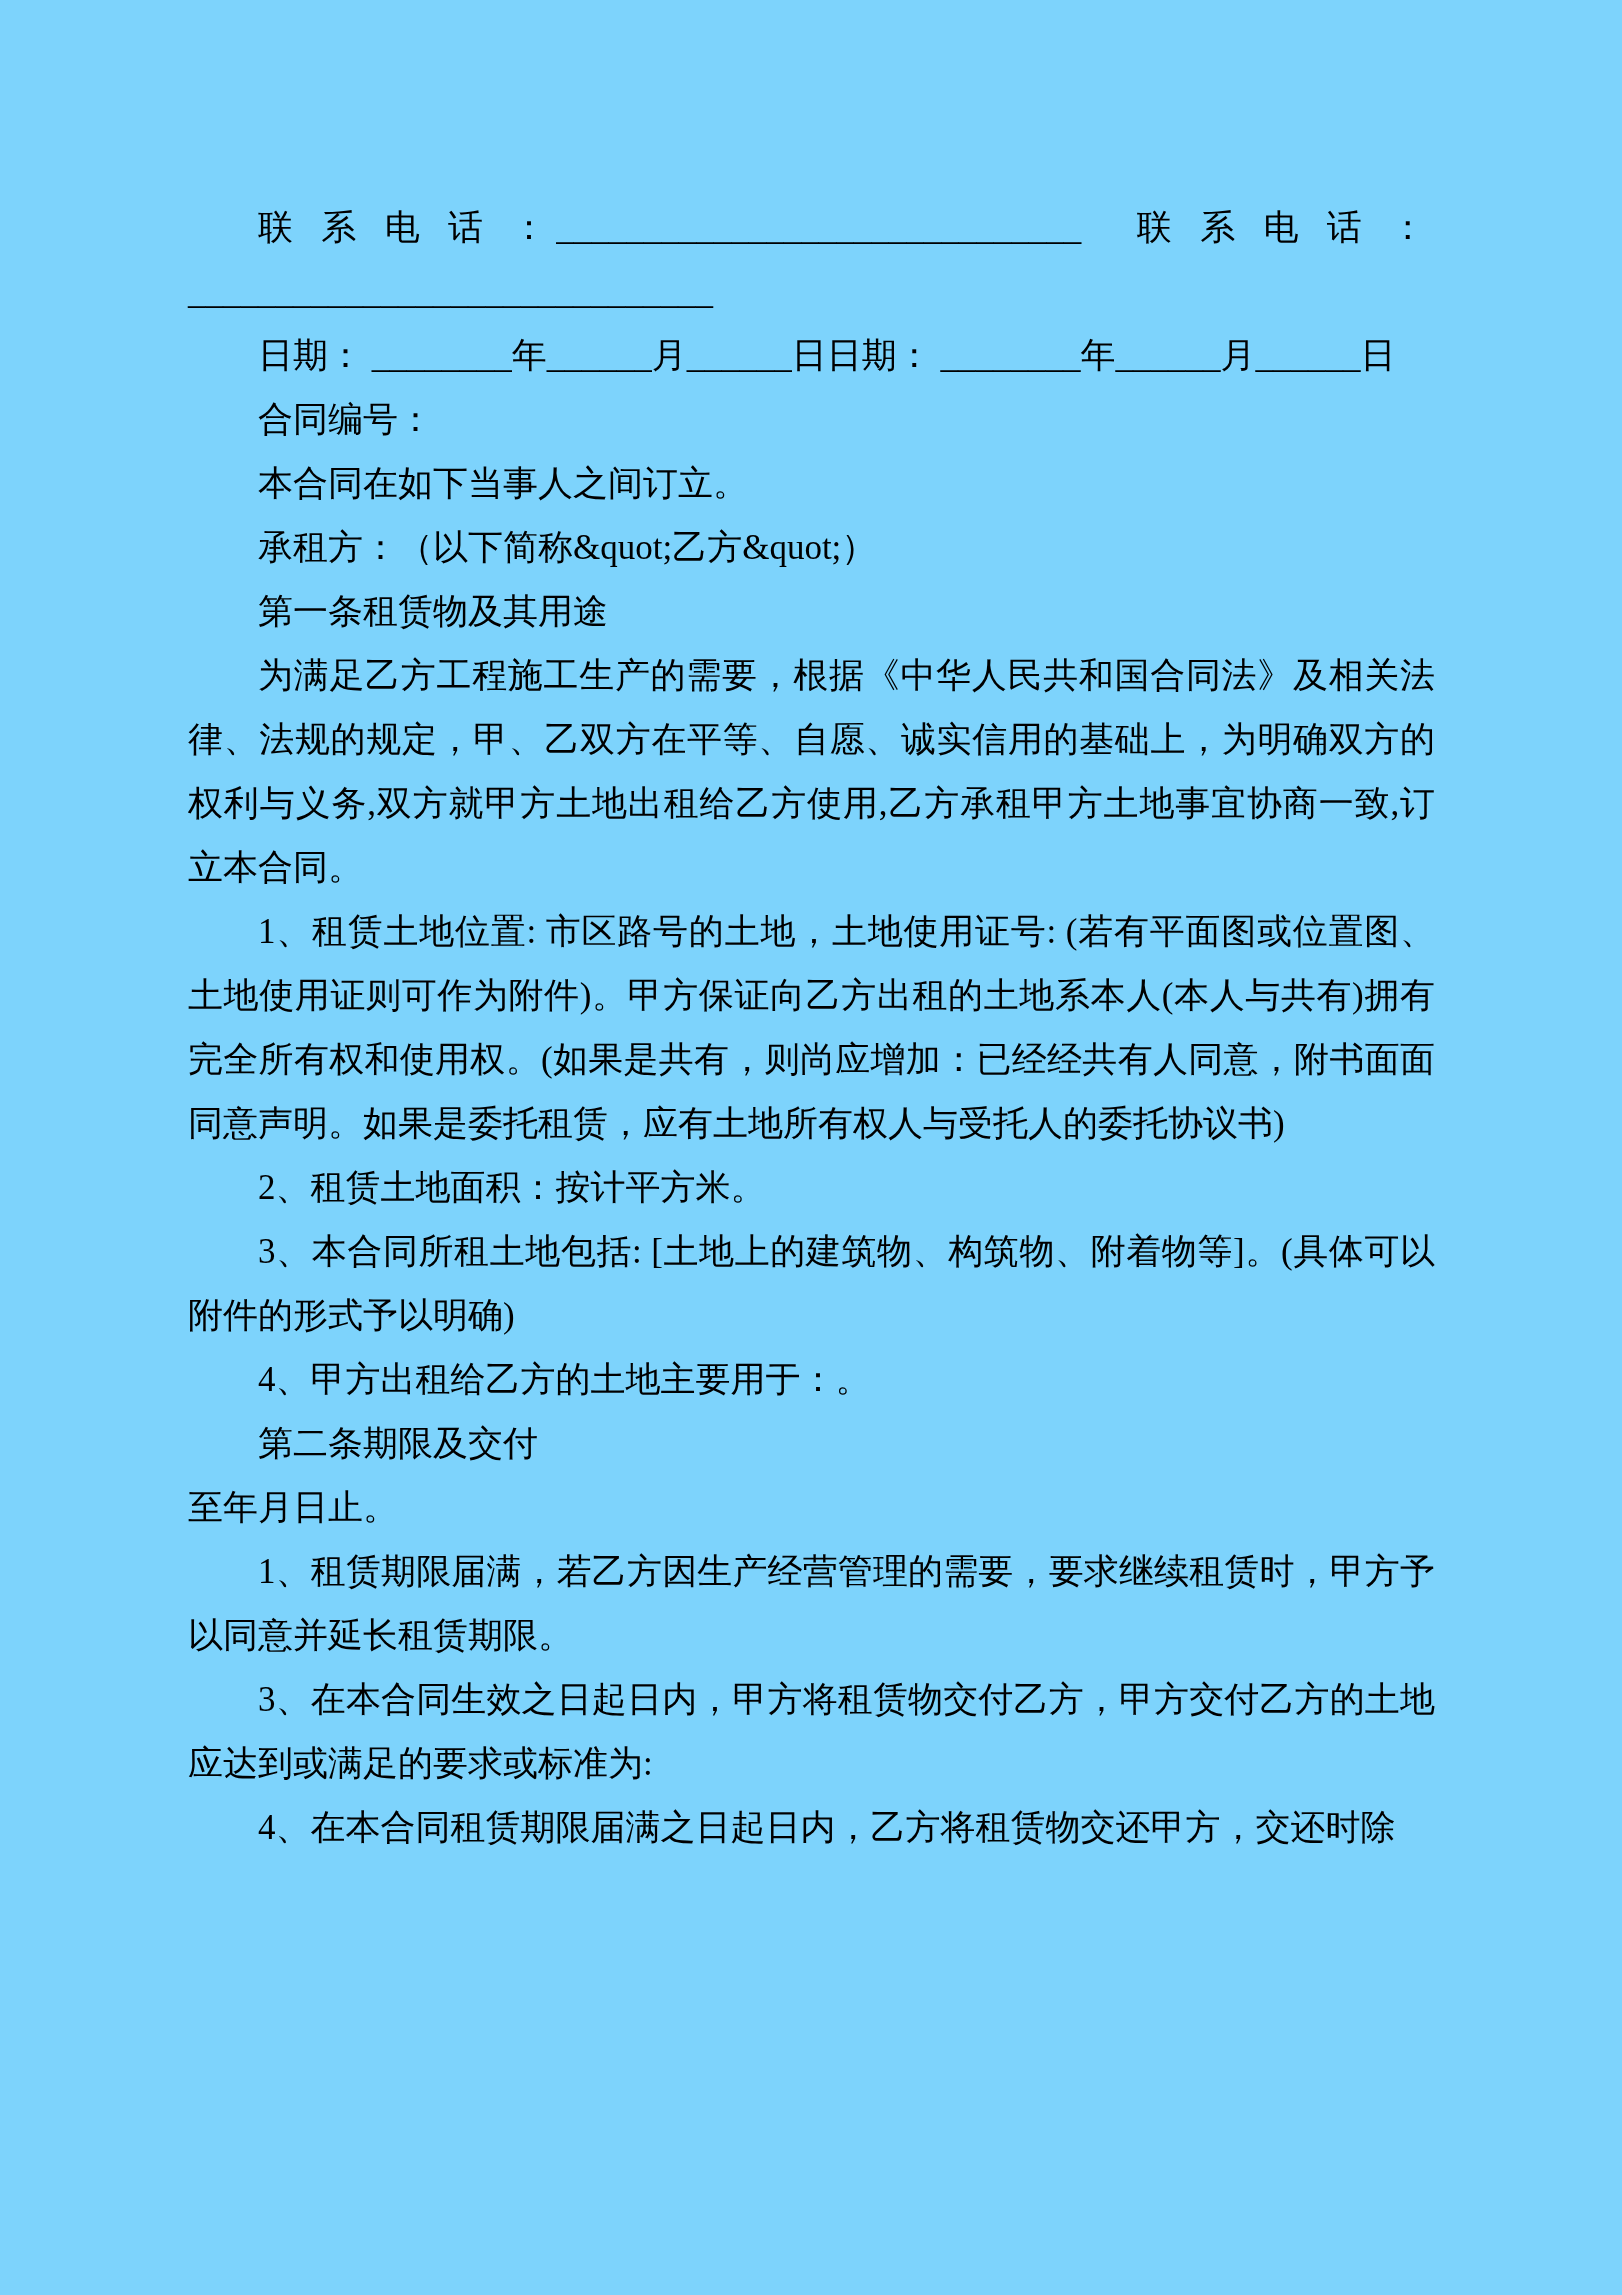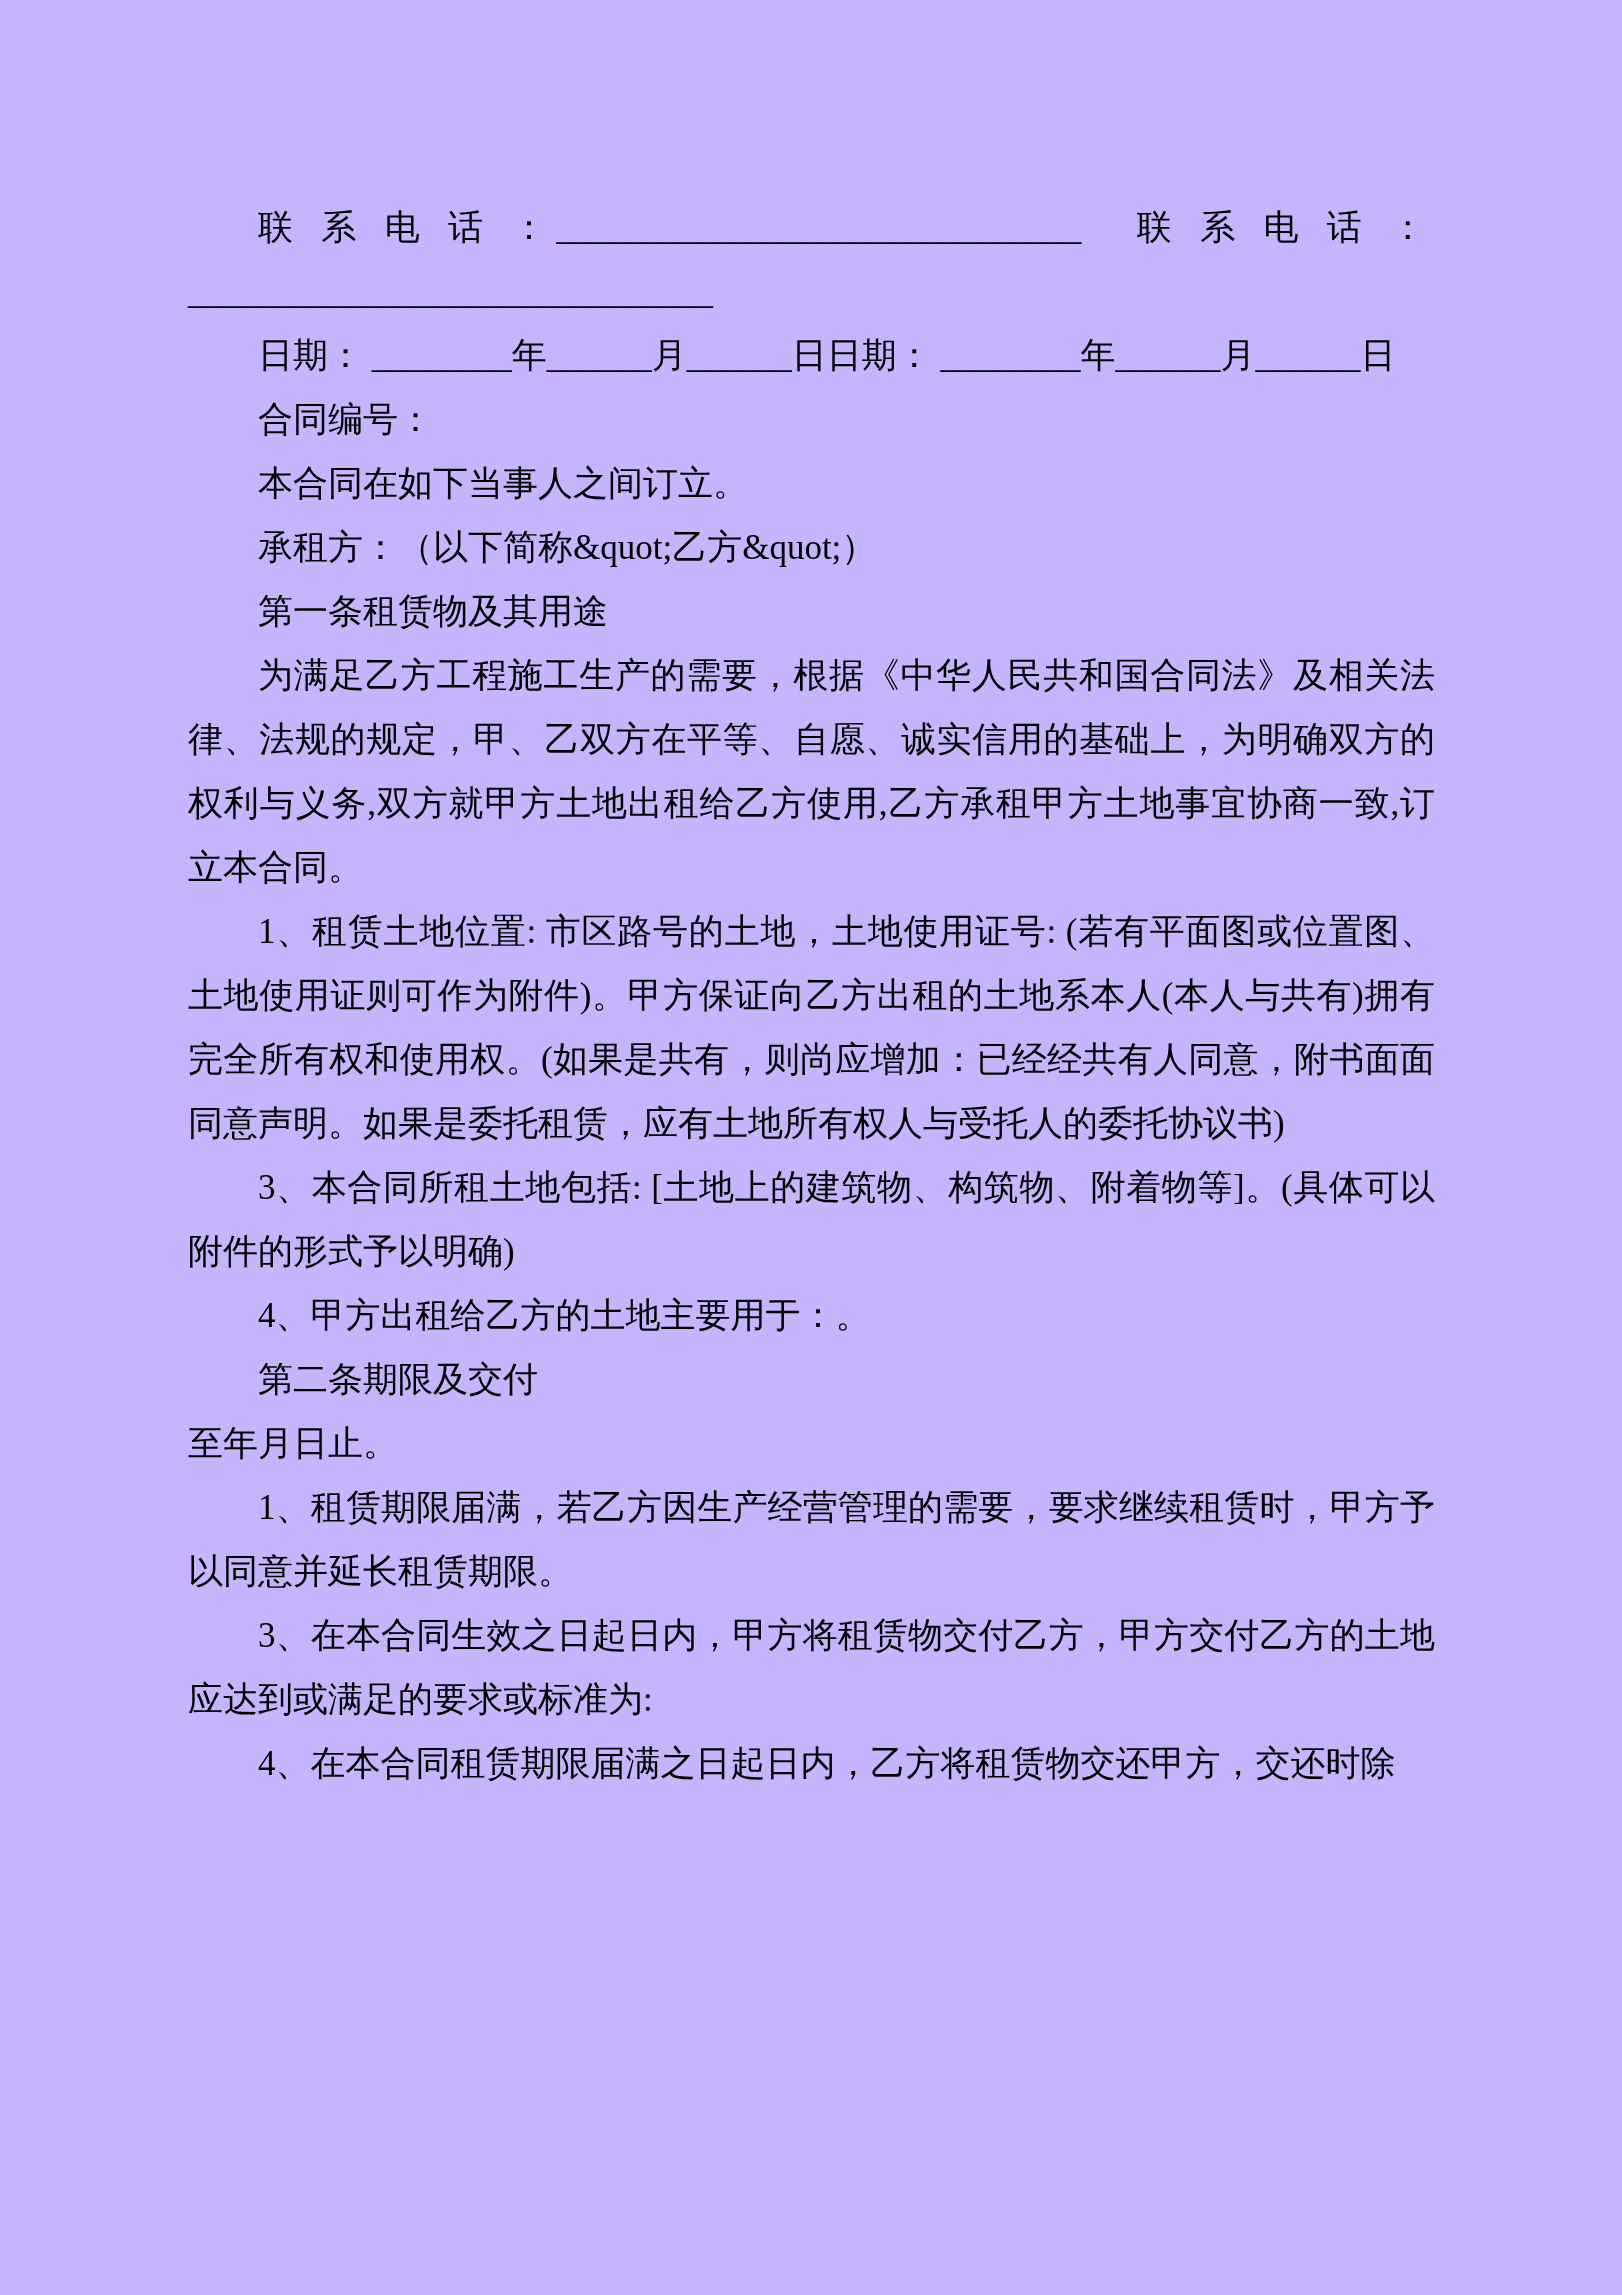--- a/index.html
+++ b/index.html
@@ -4,21 +4,21 @@
 <style>
   html, body {
     margin: 0;
     padding: 0;
     background: #ffffff;
   }
   .page {
     position: relative;
     width: 1623px;
     height: 2295px;
-    background: #c4b5fd;
+    background: #7dd3fc;
     color: #000000;
     box-sizing: border-box;
     padding: 196px 188px 131px 188px;
     font-family: "Liberation Serif", "DejaVu Serif", serif;
     font-size: 35px;
     line-height: 64px;
     overflow: hidden;
   }
   p { margin: 0; padding: 0; }
   .para { text-align: justify; }
@@ -54,20 +54,21 @@
 
   <p class="para indent">日期： ________年______月______日日期： ________年______月______日</p>
 
   <div>
       <p class="para indent">合同编号：</p>
       <p class="para indent">本合同在如下当事人之间订立。</p>
       <p class="para indent">承租方：（以下简称&amp;quot;乙方&amp;quot;）</p>
       <p class="para indent">第一条租赁物及其用途</p>
       <p class="para indent">为满足乙方工程施工生产的需要，根据《中华人民共和国合同法》及相关法律、法规的规定，甲、乙双方在平等、自愿、诚实信用的基础上，为明确双方的权利与义务,双方就甲方土地出租给乙方使用,乙方承租甲方土地事宜协商一致,订立本合同。</p>
       <p class="para indent">1、租赁土地位置: 市区路号的土地，土地使用证号: (若有平面图或位置图、土地使用证则可作为附件)。甲方保证向乙方出租的土地系本人(本人与共有)拥有完全所有权和使用权。(如果是共有，则尚应增加：已经经共有人同意，附书面面同意声明。如果是委托租赁，应有土地所有权人与受托人的委托协议书)</p>
+      <p class="para indent">2、租赁土地面积：按计平方米。</p>
       <p class="para indent">3、本合同所租土地包括: [土地上的建筑物、构筑物、附着物等]。(具体可以附件的形式予以明确)</p>
       <p class="para indent">4、甲方出租给乙方的土地主要用于：。</p>
       <p class="para indent">第二条期限及交付</p>
       <p class="para">至年月日止。</p>
       <p class="para indent">1、租赁期限届满，若乙方因生产经营管理的需要，要求继续租赁时，甲方予以同意并延长租赁期限。</p>
       <p class="para indent">3、在本合同生效之日起日内，甲方将租赁物交付乙方，甲方交付乙方的土地应达到或满足的要求或标准为:</p>
       <p class="para indent">4、在本合同租赁期限届满之日起日内，乙方将租赁物交还甲方，交还时除</p>
     </div>
 
 </div>

